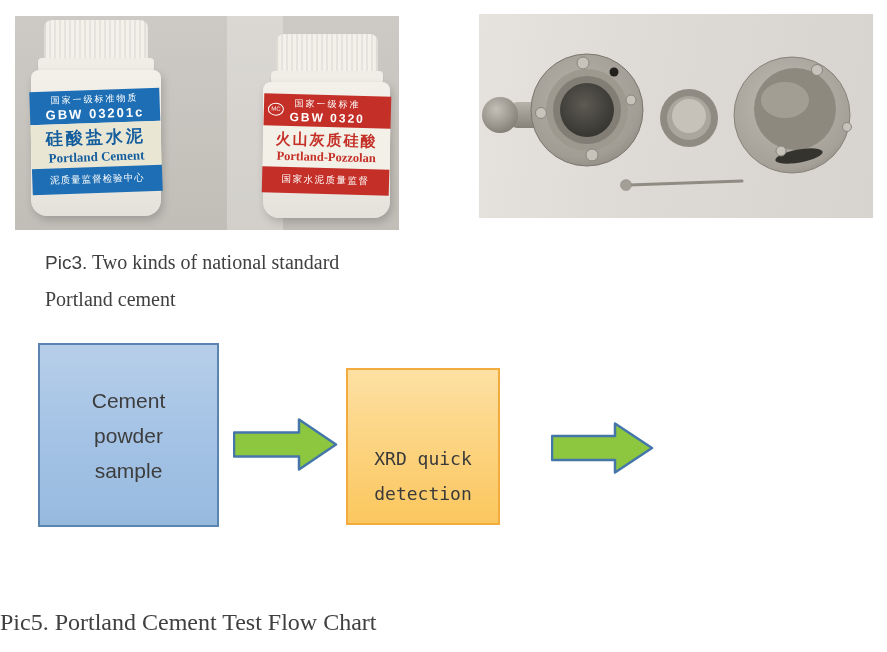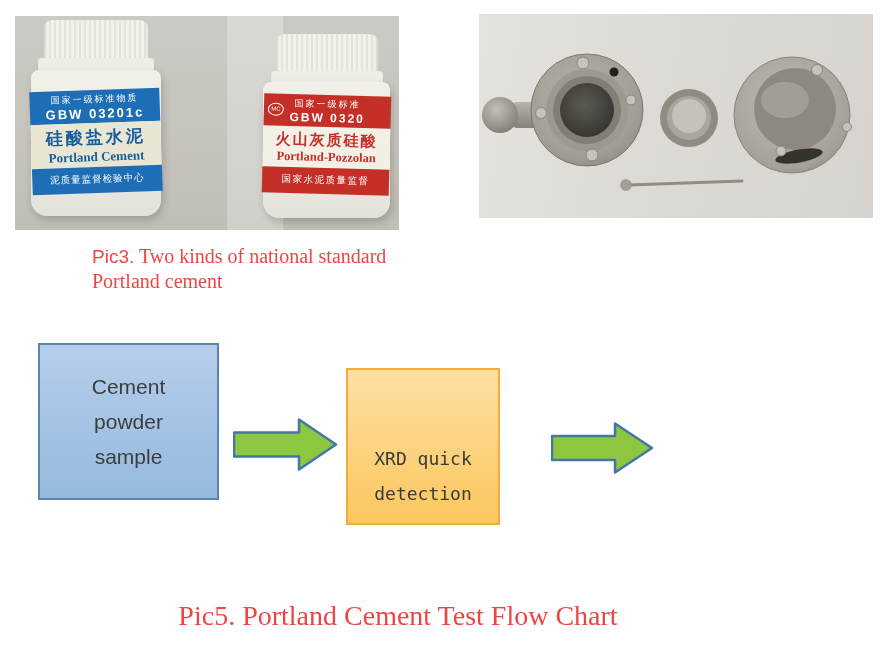--- a/index.html
+++ b/index.html
@@ -51,32 +51,32 @@
   .rb1 .l1 { font-size:9px; letter-spacing:2px; }
   .rb1 .l2 { font-size:12px; font-weight:bold; letter-spacing:2px; }
   .rb1 .logo { position:absolute; left:4px; top:9px; width:16px; height:13px; border:1px solid #fff;
                border-radius:50%; font-size:6px; line-height:11px; color:#fff; text-align:center; }
   .rb2 { background:#f3f0e7; color:#c42f27; padding:4px 0 3px; }
   .rb2 .l1 { font-size:15px; font-weight:bold; letter-spacing:2px; }
   .rb2 .l2 { font-size:12.5px; font-weight:bold; font-family:"Liberation Serif", serif; }
   .rb3 { background:#c42f27; color:#fff; font-size:9.5px; letter-spacing:1.5px; padding:6px 0 7px; }
 
   
-  .caption { position:absolute; color:#ef4444; font-family:"Liberation Serif", serif;
-             font-size:20px; line-height:24px;margin-left:47px; }
+  .caption { position:absolute; color:#404040; font-family:"Liberation Serif", serif;
+             font-size:20px; line-height:36px; }
   .caption .sans-prefix { font-family:"Liberation Sans", sans-serif; font-size:19px; }
   .cap-pic3 { left:45px; top:244px; }
   .cap-pic4 { left:558px; top:242px; }
-  .cap-pic5 { left:0; top:604px; width:702px; text-align:center; font-size:28px; }
+  .cap-pic5 { left:0; top:604px; width:702px; font-size:24px; }
 
   
   .flowbox { position:absolute; display:flex; align-items:center; justify-content:center;
              text-align:center; color:#3d3d3d; }
   .flowbox .box-text { white-space:pre-line; }
-  .step1 { left:38px;  top:343px; width:181px; height:157px;
+  .step1 { left:38px;  top:343px; width:181px; height:184px;
            background:linear-gradient(180deg,#b7cee9 0%,#a6c4e6 45%,#96bade 100%);
            border:2px solid #5b84b1; font-size:21px; line-height:35px; }
   .step2 { left:346px; top:368px; width:154px; height:157px;
            background:linear-gradient(180deg,#fde0a2 0%,#fcd27c 55%,#fbc75f 100%);
            border:2px solid #f2ab3c; font-family:"DejaVu Sans Mono", monospace;
            font-size:18px; line-height:35px; color:#3a3a3a;align-items:flex-end; }
   .step2 .box-text { transform:translateY(-12px); }
   .step3 { left:664px; top:341px; width:181px; height:228px;
            background:linear-gradient(180deg,#b6d7a2 0%,#a4cf89 50%,#92c673 100%);
            border:2px solid #6ea54c; font-size:21px; line-height:35px; }

